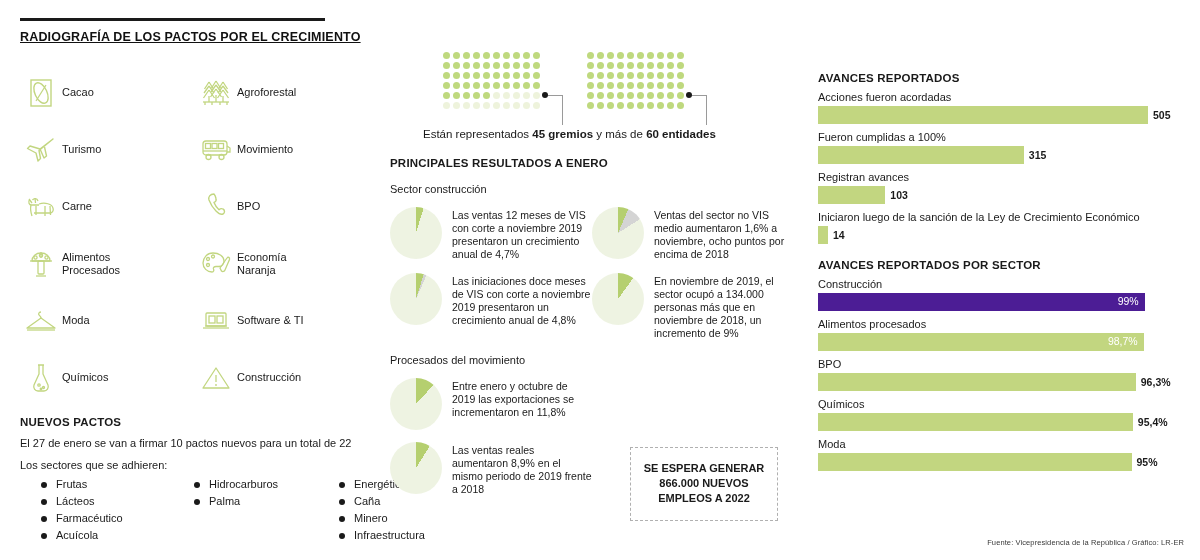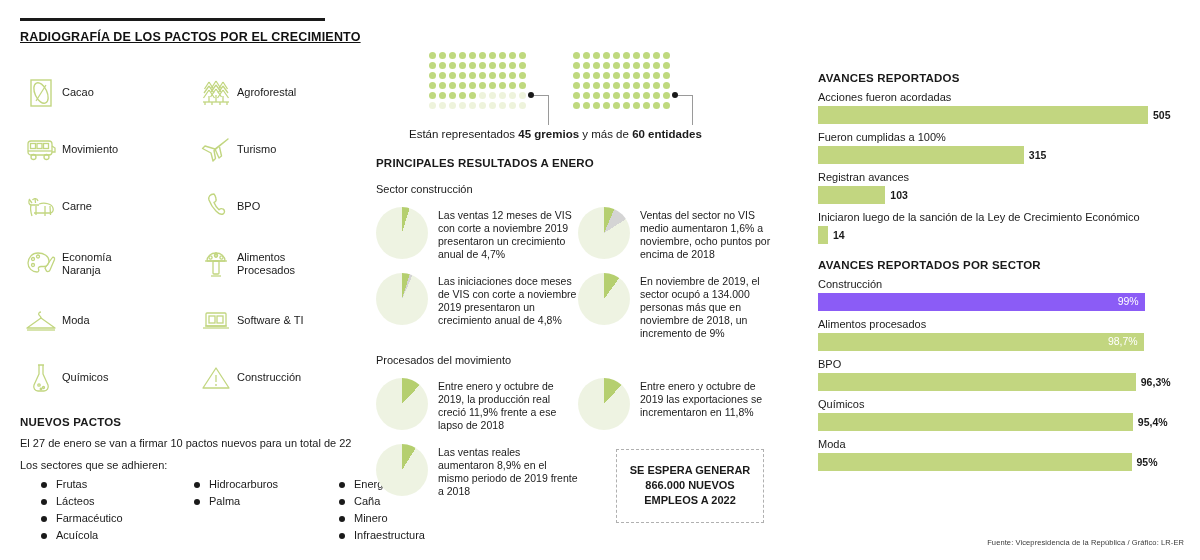--- a/index.html
+++ b/index.html
@@ -7,21 +7,21 @@
     width: 1200px; height: 560px;
     background: #ffffff;
     font-family: "Liberation Sans", sans-serif;
     color: #1a1a1a;
     overflow: hidden;
   }
   .page { position: relative; width: 1200px; height: 560px; }
 
   
   .col-left   { position: absolute; left: 20px;  top: 18px;  width: 375px; }
-  .col-mid    { position: absolute; left: 376px; top: 52px;  width: 405px; }
+  .col-mid    { position: absolute; left: 390px; top: 52px;  width: 405px; }
   .col-right  { position: absolute; left: 818px; top: 72px;  width: 365px; }
 
   
   .top-rule { width: 305px; height: 3px; background: #1a1a1a; margin-bottom: 9px; }
   .main-title {
     font-size: 12.5px; font-weight: bold; letter-spacing: .18px;
     color: #111; white-space: nowrap; text-decoration: underline;
   }
 
   
@@ -133,102 +133,102 @@
                 <line x1="11" y1="24" x2="11" y2="27"></line>
                 <line x1="19" y1="24" x2="19" y2="27"></line>
                 <line x1="26" y1="24" x2="26" y2="27"></line>
               </g>
             </svg>
           </span>
           <span class="sector-lbl">Agroforestal</span>
         </div>
         <div class="sector-item">
           <span class="sector-ico">
+            <svg width="30" height="28" viewBox="0 0 30 28">
+              <g fill="none" stroke="#c2d680" stroke-width="1.4" stroke-linejoin="round">
+                <path d="M27 3 L14 13 L4 10 L1.5 12.5 L10 17 L12 25 L14.5 22.5 L13 14.5 Z"></path>
+                <path d="M14 13 L18 22 L20.5 20 L18.5 11"></path>
+              </g>
+            </svg>
+          </span>
+          <span class="sector-lbl">Turismo</span>
+        </div>
+        <div class="sector-item">
+          <span class="sector-ico">
             <svg width="30" height="24" viewBox="0 0 30 24">
               <g fill="none" stroke="#c2d680" stroke-width="1.3">
                 <rect x="2" y="3" width="24" height="14" rx="3"></rect>
                 <rect x="4.5" y="5.5" width="5" height="5"></rect>
                 <rect x="11" y="5.5" width="5" height="5"></rect>
                 <rect x="17.5" y="5.5" width="5" height="5"></rect>
                 <line x1="2" y1="13" x2="26" y2="13"></line>
                 <circle cx="7.5" cy="19" r="2.5"></circle>
                 <circle cx="20.5" cy="19" r="2.5"></circle>
                 <path d="M26 8 L29 10 L29 14 L26 14"></path>
               </g>
             </svg>
           </span>
           <span class="sector-lbl">Movimiento</span>
         </div>
         <div class="sector-item">
           <span class="sector-ico">
-            <svg width="30" height="28" viewBox="0 0 30 28">
-              <g fill="none" stroke="#c2d680" stroke-width="1.4" stroke-linejoin="round">
-                <path d="M27 3 L14 13 L4 10 L1.5 12.5 L10 17 L12 25 L14.5 22.5 L13 14.5 Z"></path>
-                <path d="M14 13 L18 22 L20.5 20 L18.5 11"></path>
-              </g>
-            </svg>
-          </span>
-          <span class="sector-lbl">Turismo</span>
-        </div>
-        <div class="sector-item">
-          <span class="sector-ico">
             <svg width="32" height="24" viewBox="0 0 32 24">
               <g fill="none" stroke="#c2d680" stroke-width="1.3" stroke-linejoin="round">
                 <path d="M4 4 L7 8 M10 3 L10.5 8 M4.5 4.5 C3 7 4 10 6.5 10 L14 10"></path>
                 <path d="M6 10 C5 14 6 18 7 21 M11 11 L11 20 M20 11 L20 21 M25 11 L25.5 20"></path>
                 <path d="M14 9 C20 7 27 9 28 13 C29 16 27 18 25 18 L9 18"></path>
                 <path d="M7.5 5 C9 3 12 3 13 6"></path>
               </g>
             </svg>
           </span>
           <span class="sector-lbl">Carne</span>
         </div>
         <div class="sector-item">
           <span class="sector-ico">
             <svg width="22" height="30" viewBox="0 0 22 30">
               <g fill="none" stroke="#c2d680" stroke-width="1.4" stroke-linejoin="round">
                 <path d="M9 2 C5 2 3 5 4 8 C5.5 12 8 16 11 19 C13.5 21.5 16 23 18 22 C20 21 20 18 18 17 C16.5 16.2 15 16.8 14 17.8 C12 16 10 13 9 10.5 C10.5 10 11.5 8.5 11 6.5 C10.6 4.5 10 3 9 2 Z"></path>
               </g>
             </svg>
           </span>
           <span class="sector-lbl">BPO</span>
-        </div>
-        <div class="sector-item">
-          <span class="sector-ico">
-            <svg width="30" height="26" viewBox="0 0 30 26">
-              <g fill="none" stroke="#c2d680" stroke-width="1.3">
-                <path d="M12 2 C6 2 2 7 2 12 C2 17 6 21 11 21 C13 21 13 19 12.5 18 C12 16.5 13 15.5 15 15.5 L18 15.5 C21 15.5 23 13 23 10 C23 5.5 18 2 12 2 Z"></path>
-                <circle cx="7" cy="8" r="1.5"></circle>
-                <circle cx="12" cy="5.5" r="1.5"></circle>
-                <circle cx="7" cy="14" r="1.5"></circle>
-                <path d="M19 17 L26 7 C27 5.5 29 6.5 28.5 8.5 L24 19 C23.5 20.5 21.5 21 20.5 20 Z"></path>
-              </g>
-            </svg>
-          </span>
-          <span class="sector-lbl">Economía<br>Naranja</span>
         </div>
         <div class="sector-item">
           <span class="sector-ico">
             <svg width="30" height="30" viewBox="0 0 30 30">
               <g fill="none" stroke="#c2d680" stroke-width="1.3" stroke-linejoin="round">
                 <path d="M15 3 L15 9"></path>
                 <path d="M6 12 C6 7 10 4 15 4 C20 4 24 7 24 12 Z"></path>
                 <circle cx="9.5" cy="8.5" r="1.6"></circle>
                 <circle cx="15" cy="6.6" r="1.6"></circle>
                 <circle cx="20.5" cy="8.5" r="1.6"></circle>
                 <rect x="12" y="12" width="6" height="13" rx="1"></rect>
                 <line x1="10" y1="27" x2="20" y2="27"></line>
                 <path d="M4 12 L26 12"></path>
               </g>
             </svg>
           </span>
           <span class="sector-lbl">Alimentos<br>Procesados</span>
         </div>
         <div class="sector-item">
           <span class="sector-ico">
+            <svg width="30" height="26" viewBox="0 0 30 26">
+              <g fill="none" stroke="#c2d680" stroke-width="1.3">
+                <path d="M12 2 C6 2 2 7 2 12 C2 17 6 21 11 21 C13 21 13 19 12.5 18 C12 16.5 13 15.5 15 15.5 L18 15.5 C21 15.5 23 13 23 10 C23 5.5 18 2 12 2 Z"></path>
+                <circle cx="7" cy="8" r="1.5"></circle>
+                <circle cx="12" cy="5.5" r="1.5"></circle>
+                <circle cx="7" cy="14" r="1.5"></circle>
+                <path d="M19 17 L26 7 C27 5.5 29 6.5 28.5 8.5 L24 19 C23.5 20.5 21.5 21 20.5 20 Z"></path>
+              </g>
+            </svg>
+          </span>
+          <span class="sector-lbl">Economía<br>Naranja</span>
+        </div>
+        <div class="sector-item">
+          <span class="sector-ico">
             <svg width="32" height="24" viewBox="0 0 32 24">
               <g fill="none" stroke="#c2d680" stroke-width="1.3" stroke-linejoin="round">
                 <path d="M16 3 C13.5 3 13 5.5 14.5 6.5 C15.5 7.2 16 7.8 16 9"></path>
                 <path d="M16 9 L2 19 L30 19 Z"></path>
                 <line x1="2" y1="21" x2="30" y2="21"></line>
               </g>
             </svg>
           </span>
           <span class="sector-lbl">Moda</span>
         </div>
@@ -459,24 +459,20 @@
         </div>
         <div class="pie-row">
           <div class="pie" style="background: conic-gradient(#b5cf6f 0deg 36deg, #d4d4d4 36deg 36deg, #eef3e2 36deg 360deg);"></div>
           <div class="pie-txt">En noviembre de 2019, el sector  ocupó a 134.000 personas más  que en noviembre de 2018, un incremento de 9%</div>
         </div>
       </div>
 
     <div class="sub-title">Procesados del movimiento</div>
     <div class="pie-grid" id="pies-movimiento">
         <div class="pie-row">
-          <div class="pie" style="background: conic-gradient(#b5cf6f 0deg 42.84deg, #d4d4d4 42.84deg 42.84deg, #eef3e2 42.84deg 360deg);"></div>
-          <div class="pie-txt">Entre enero y octubre de 2019, la producción real creció 11,9% frente a ese lapso de 2018</div>
-        </div>
-        <div class="pie-row">
           <div class="pie" style="background: conic-gradient(#b5cf6f 0deg 42.480000000000004deg, #d4d4d4 42.480000000000004deg 42.480000000000004deg, #eef3e2 42.480000000000004deg 360deg);"></div>
           <div class="pie-txt">Entre enero y octubre de 2019 las exportaciones se incrementaron en 11,8%</div>
         </div>
       </div>
 
     <div class="pie-grid">
       <div id="pies-last">
           <div class="pie-row">
             <div class="pie" style="background: conic-gradient(#b5cf6f 0deg 32.04deg, #d4d4d4 32.04deg 32.04deg, #eef3e2 32.04deg 360deg);"></div>
             <div class="pie-txt">Las ventas reales aumentaron 8,9% en el mismo periodo de 2019 frente a 2018</div>
@@ -517,21 +513,21 @@
             <span class="bar-val-out">14</span>
           </div>
         </div>
       </div>
 
     <div class="rc-title2">AVANCES REPORTADOS POR SECTOR</div>
     <div id="chart-2">
         <div class="bar-block">
           <div class="bar-label">Construcción</div>
           <div class="bar-line">
-            <div class="bar-fill" style="width: 326.7px; background: #8b5cf6;">
+            <div class="bar-fill" style="width: 326.7px; background: #4c1d95;">
               <span class="bar-val-in">99%</span>
             </div>
           </div>
         </div>
         <div class="bar-block">
           <div class="bar-label">Alimentos procesados</div>
           <div class="bar-line">
             <div class="bar-fill" style="width: 325.71px; background: rgb(194, 214, 128);">
               <span class="bar-val-in">98,7%</span>
             </div>

